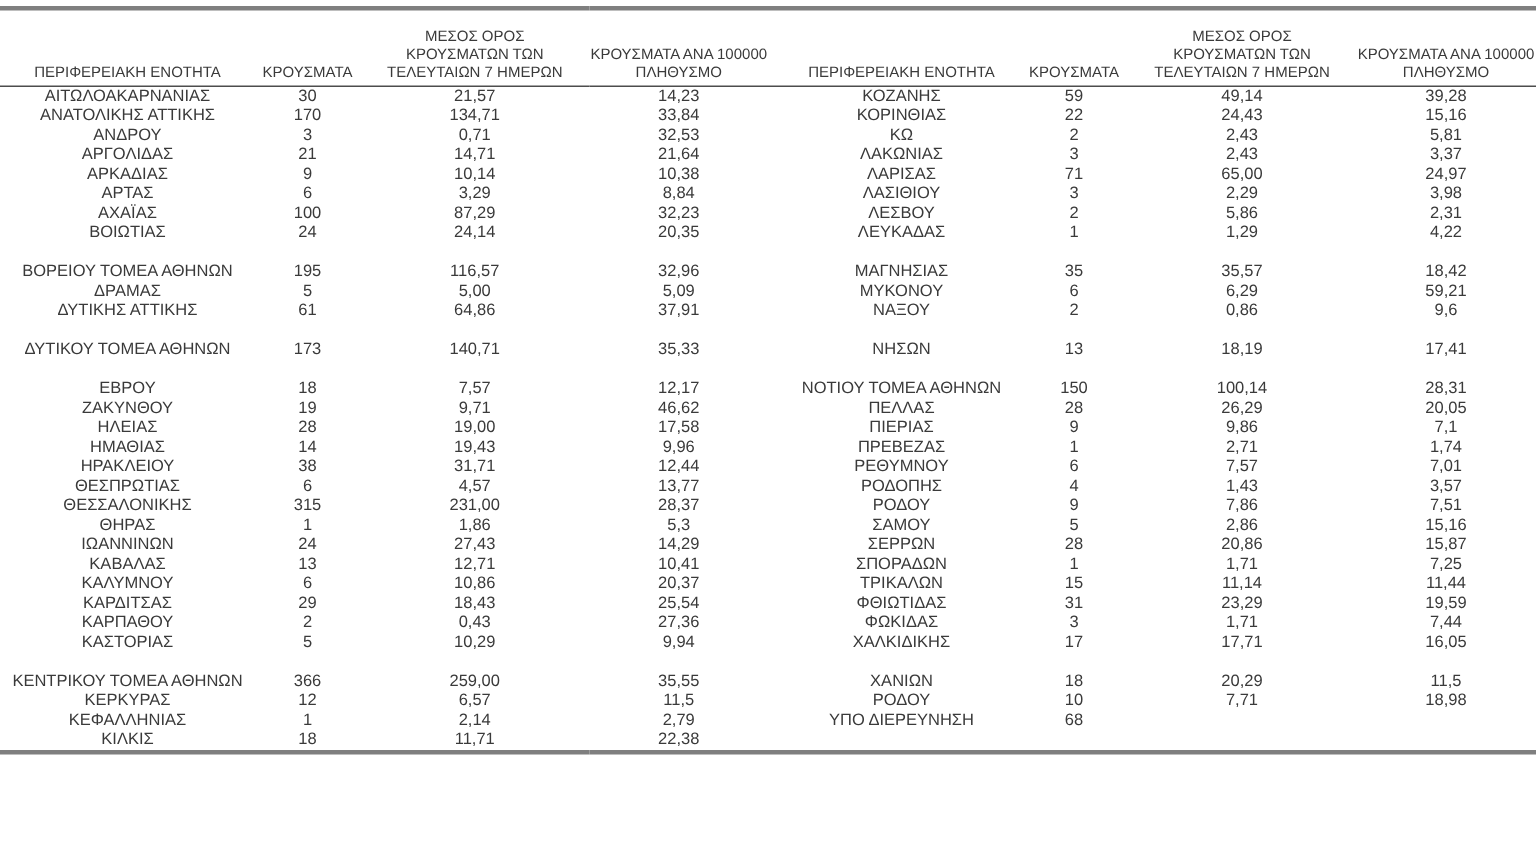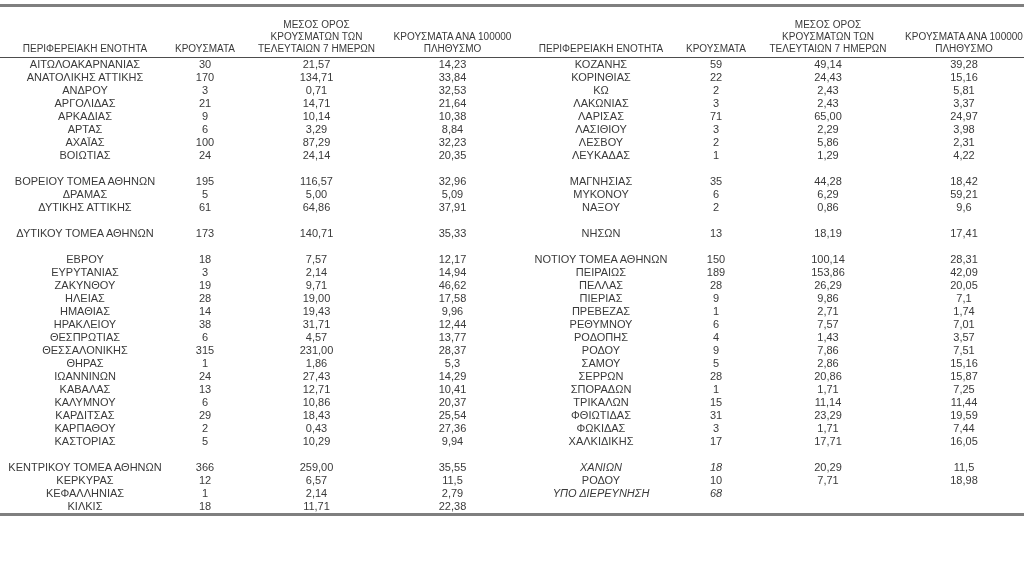--- a/index.html
+++ b/index.html
@@ -53,21 +53,21 @@
     font-size: 11px;
     height: 13px;
     line-height: 13px;
     padding: 0;
     text-align: center;
     white-space: nowrap;
     overflow: hidden;
     color: #3a3a3a;
   }
   tbody tr.blank td { height: 13px; }
-  td.it { font-style: italic; }
+  td.it { }
 </style>
 </head>
 <body>
 
 <div class="sheet">
   <table class="grid">
     <colgroup>
       <col class="c-region-l">
         <col class="c-cases-l">
         <col class="c-avg-l">
@@ -198,21 +198,21 @@
           <td></td>
         </tr>
         <tr>
           <td>ΒΟΡΕΙΟΥ ΤΟΜΕΑ ΑΘΗΝΩΝ</td>
           <td>195</td>
           <td>116,57</td>
           <td>32,96</td>
           <td></td>
           <td>ΜΑΓΝΗΣΙΑΣ</td>
           <td>35</td>
-          <td>44,28</td>
+          <td>35,57</td>
           <td>18,42</td>
         </tr>
         <tr>
           <td>ΔΡΑΜΑΣ</td>
           <td>5</td>
           <td>5,00</td>
           <td>5,09</td>
           <td></td>
           <td>ΜΥΚΟΝΟΥ</td>
           <td>6</td>
@@ -266,31 +266,20 @@
         <tr>
           <td>ΕΒΡΟΥ</td>
           <td>18</td>
           <td>7,57</td>
           <td>12,17</td>
           <td></td>
           <td>ΝΟΤΙΟΥ ΤΟΜΕΑ ΑΘΗΝΩΝ</td>
           <td>150</td>
           <td>100,14</td>
           <td>28,31</td>
-        </tr>
-        <tr>
-          <td>ΕΥΡΥΤΑΝΙΑΣ</td>
-          <td>3</td>
-          <td>2,14</td>
-          <td>14,94</td>
-          <td></td>
-          <td>ΠΕΙΡΑΙΩΣ</td>
-          <td>189</td>
-          <td>153,86</td>
-          <td>42,09</td>
         </tr>
         <tr>
           <td>ΖΑΚΥΝΘΟΥ</td>
           <td>19</td>
           <td>9,71</td>
           <td>46,62</td>
           <td></td>
           <td>ΠΕΛΛΑΣ</td>
           <td>28</td>
           <td>26,29</td>

